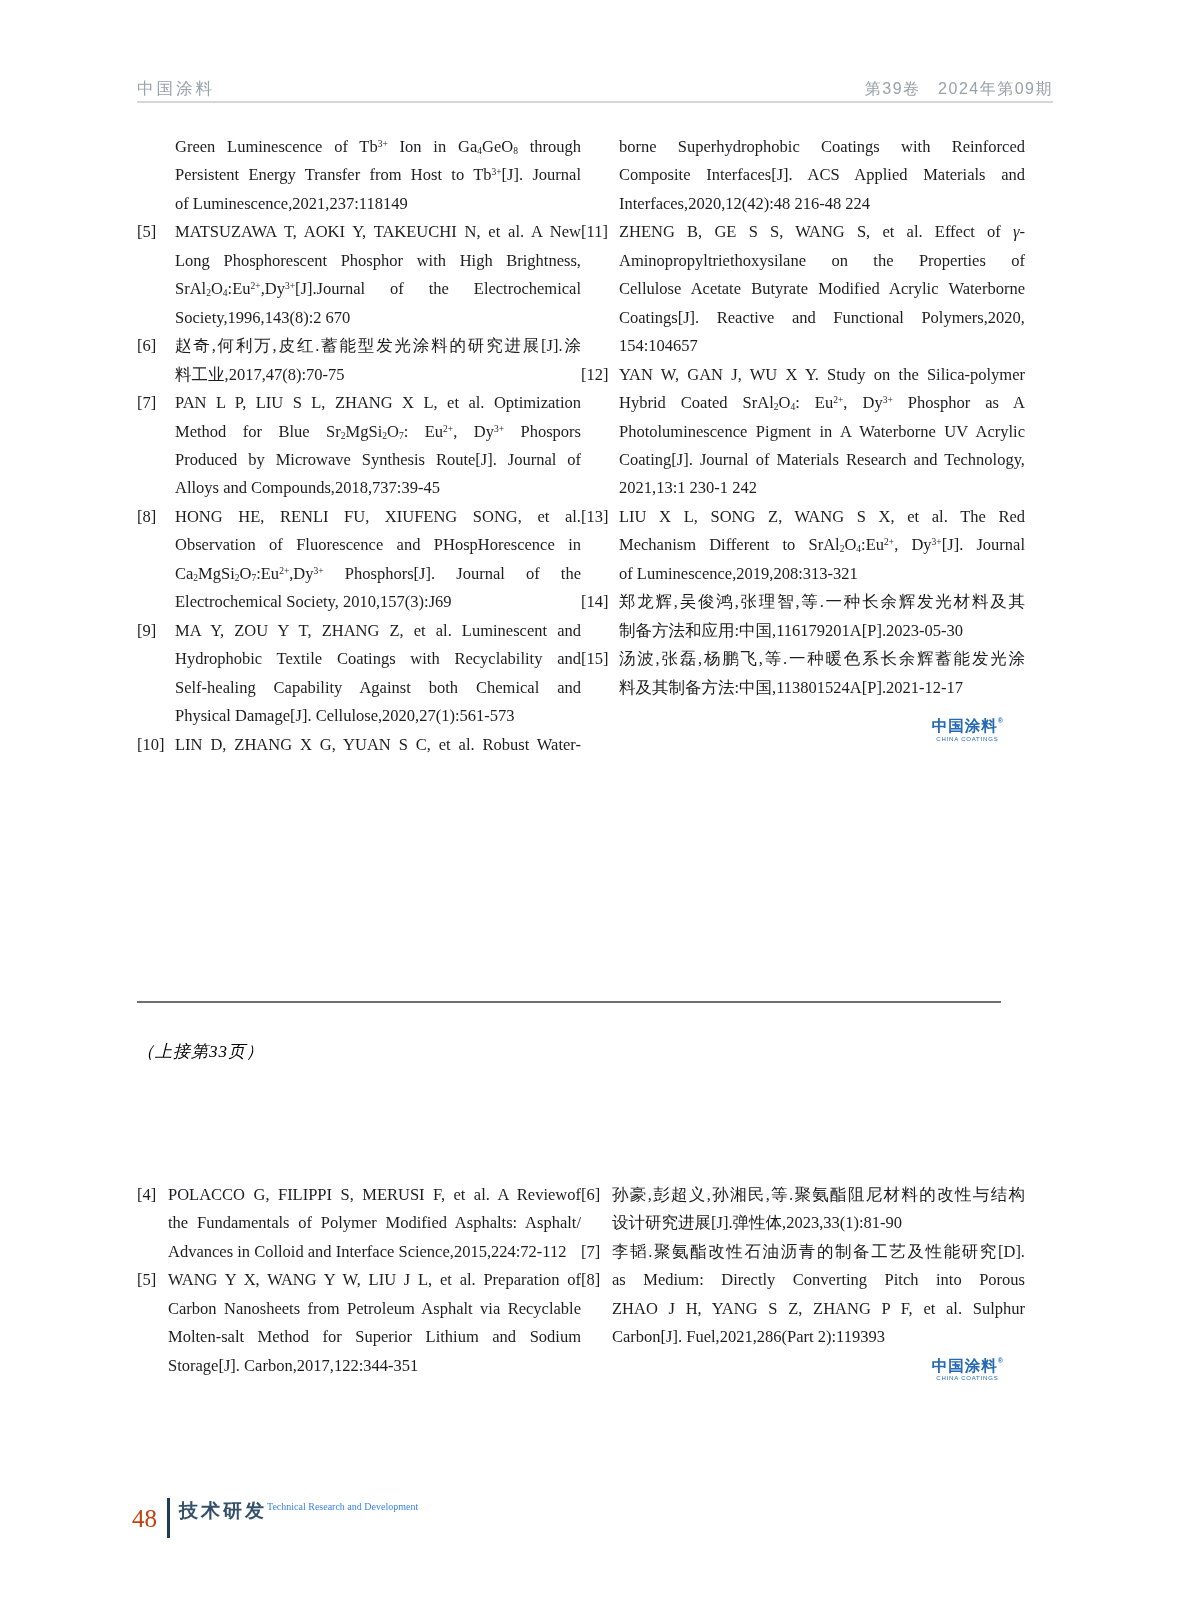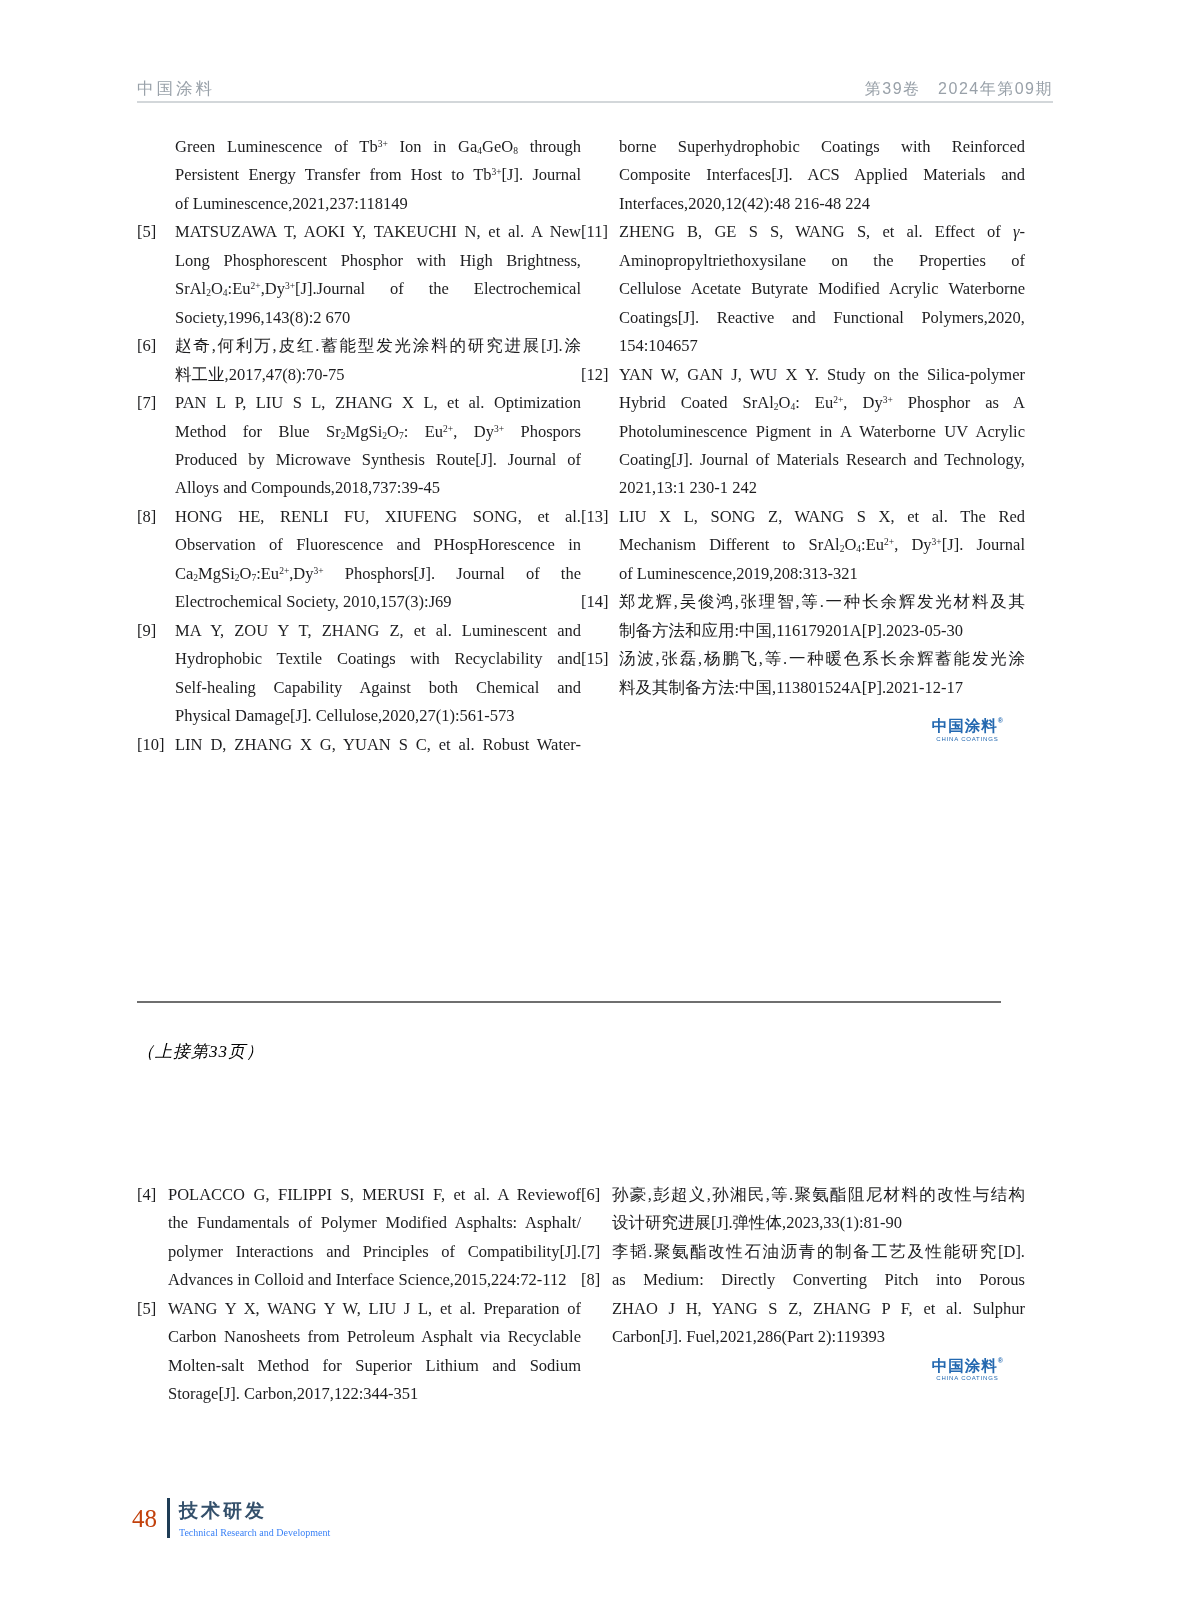--- a/index.html
+++ b/index.html
@@ -45,21 +45,21 @@
   .section-divider{position:absolute;left:137px;top:1001px;width:864px;height:2px;
       background:#6f6f6f;}
   .continuation-note{position:absolute;left:137px;top:1040px;font-size:17px;
       font-style:italic;letter-spacing:1px;color:#000000;}
 
   
   .page-footer{position:absolute;left:132px;top:1498px;display:flex;align-items:flex-start;}
   .page-number{font-size:25px;color:#c2410c;margin-top:7px;
       font-family:"Liberation Serif","DejaVu Serif",serif;text-align:right;}
   .footer-bar{width:3px;height:40px;background:#1e3c55;margin:0 9px 0 10px;}
-  .footer-text{display:flex;flex-direction:column;justify-content:space-between;}
+  .footer-text{display:flex;flex-direction:row;justify-content:space-between;}
   .section-title{font-size:19px;font-weight:bold;color:#34506b;letter-spacing:3px;
       font-family:"Liberation Sans","DejaVu Sans",sans-serif;}
   .section-subtitle{font-size:10px;color:#3b82f6;margin-top:3px;
       font-family:"Liberation Serif","DejaVu Serif",serif;}
 </style>
 </head>
 <body>
 
 <div class="page">
 
@@ -190,21 +190,20 @@
   <div class="section-divider"></div>
   <div class="continuation-note">（上接第33页）</div>
 
   <section class="refs" id="block2">
     <div class="col">
         <div class="ref-item">
           <span class="ref-label">[4]</span>
           <div class="ref-body">
             <div class="ref-line">POLACCO G, FILIPPI S, MERUSI F, et al. A Reviewof</div>
             <div class="ref-line">the Fundamentals of Polymer Modified Asphalts: Asphalt/</div>
-            <div class="ref-line">polymer Interactions and Principles of Compatibility[J].</div>
             <div class="ref-line last">Advances in Colloid and Interface Science,2015,224:72-112</div>
           </div>
         </div>
         <div class="ref-item">
           <span class="ref-label">[5]</span>
           <div class="ref-body">
             <div class="ref-line">WANG Y X, WANG Y W, LIU J L, et al. Preparation of</div>
             <div class="ref-line">Carbon Nanosheets from Petroleum Asphalt via Recyclable</div>
             <div class="ref-line">Molten-salt Method for Superior Lithium and Sodium</div>
             <div class="ref-line last">Storage[J]. Carbon,2017,122:344-351</div>

